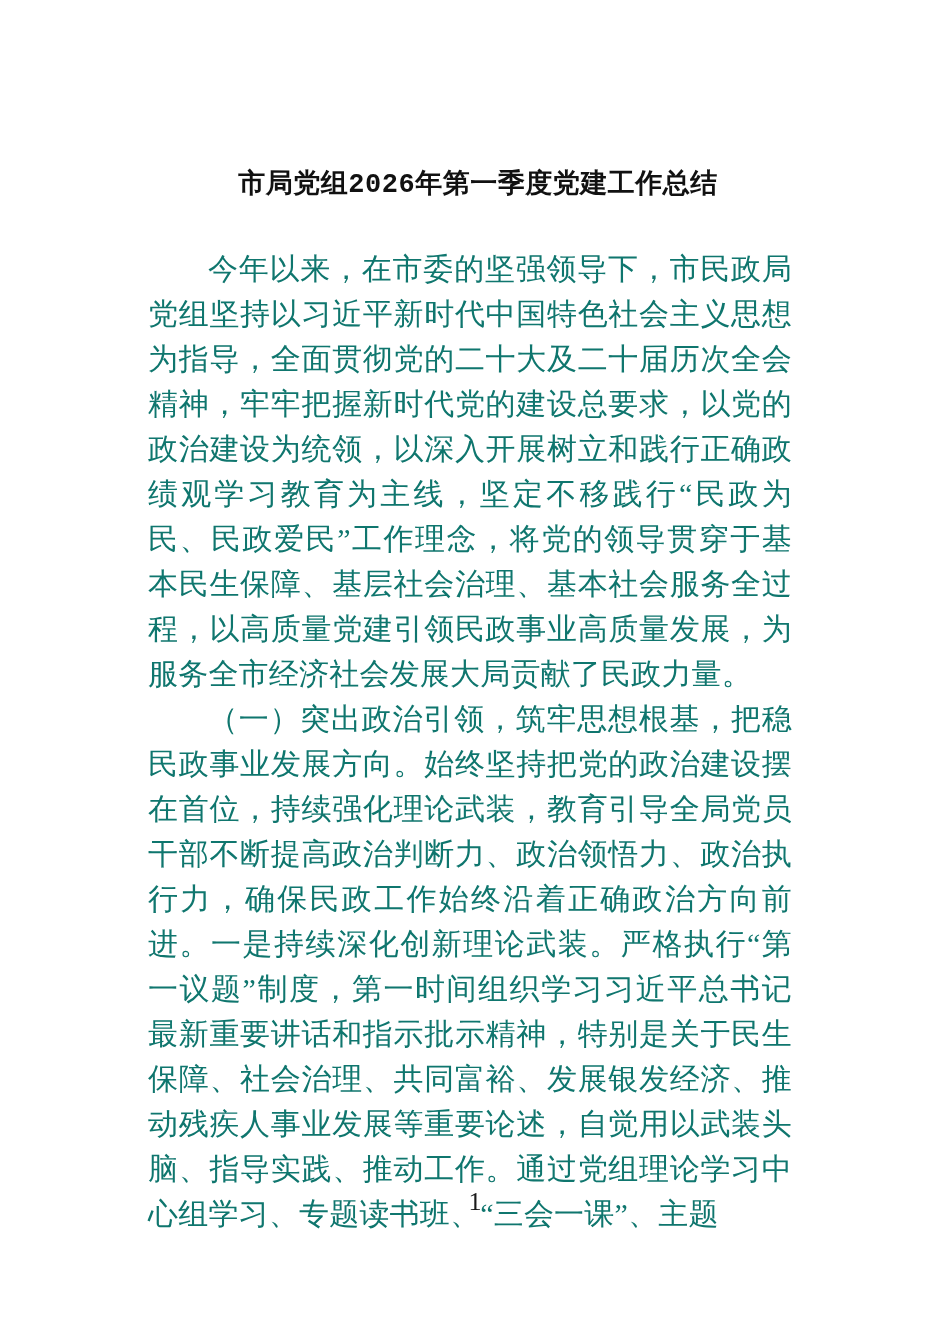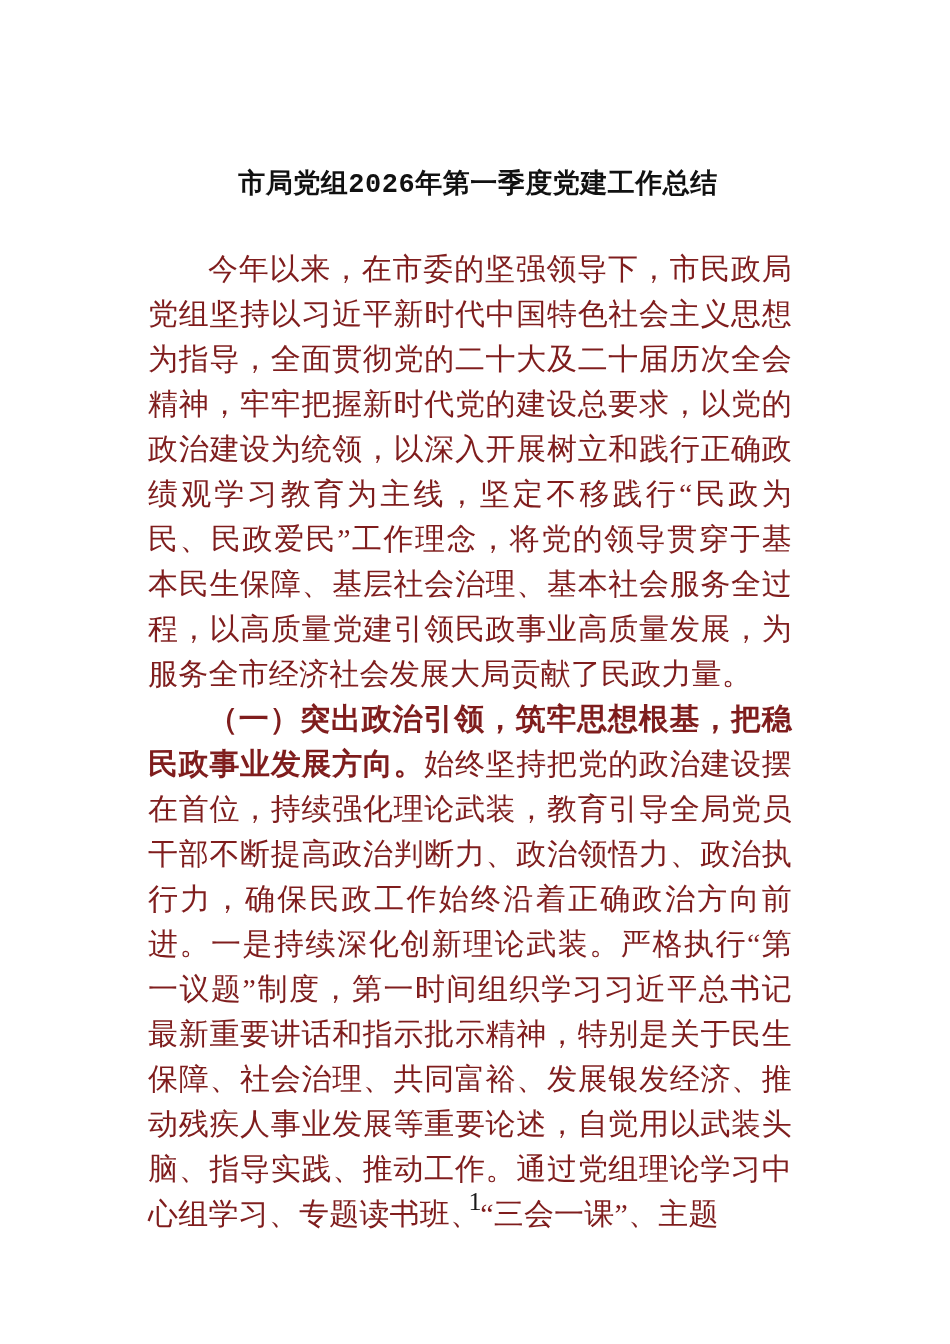--- a/index.html
+++ b/index.html
@@ -61,37 +61,37 @@
   p.para {
     margin: 0;
     padding: 0;
     font-family: "Liberation Serif", "DejaVu Serif", serif;
     font-size: 30px;
     line-height: 45px;
     text-align: justify;
     text-justify: inter-ideograph;
     text-indent: 60px;
     letter-spacing: 0.2px;
-    color: #7f1d1d;
+    color: #0f766e;
   }
 
   p.heading-h1 {
     margin: 0;
     padding: 0;
     font-family: "DejaVu Sans", "Liberation Sans", sans-serif;
     font-weight: bold;
     font-size: 29px;
     line-height: 45px;
     text-indent: 58px;
     letter-spacing: 0.3px;
     color: #0d0d0d;
   }
 
   .lead {
-    font-weight: bold;
+    font-weight: normal;
     margin-top: 32px;
   }
 
   .page-number {
     position: absolute;
     left: 0;
     top: 1186px;
     width: 950px;
     text-align: center;
     font-family: "Liberation Serif", "DejaVu Serif", serif;

